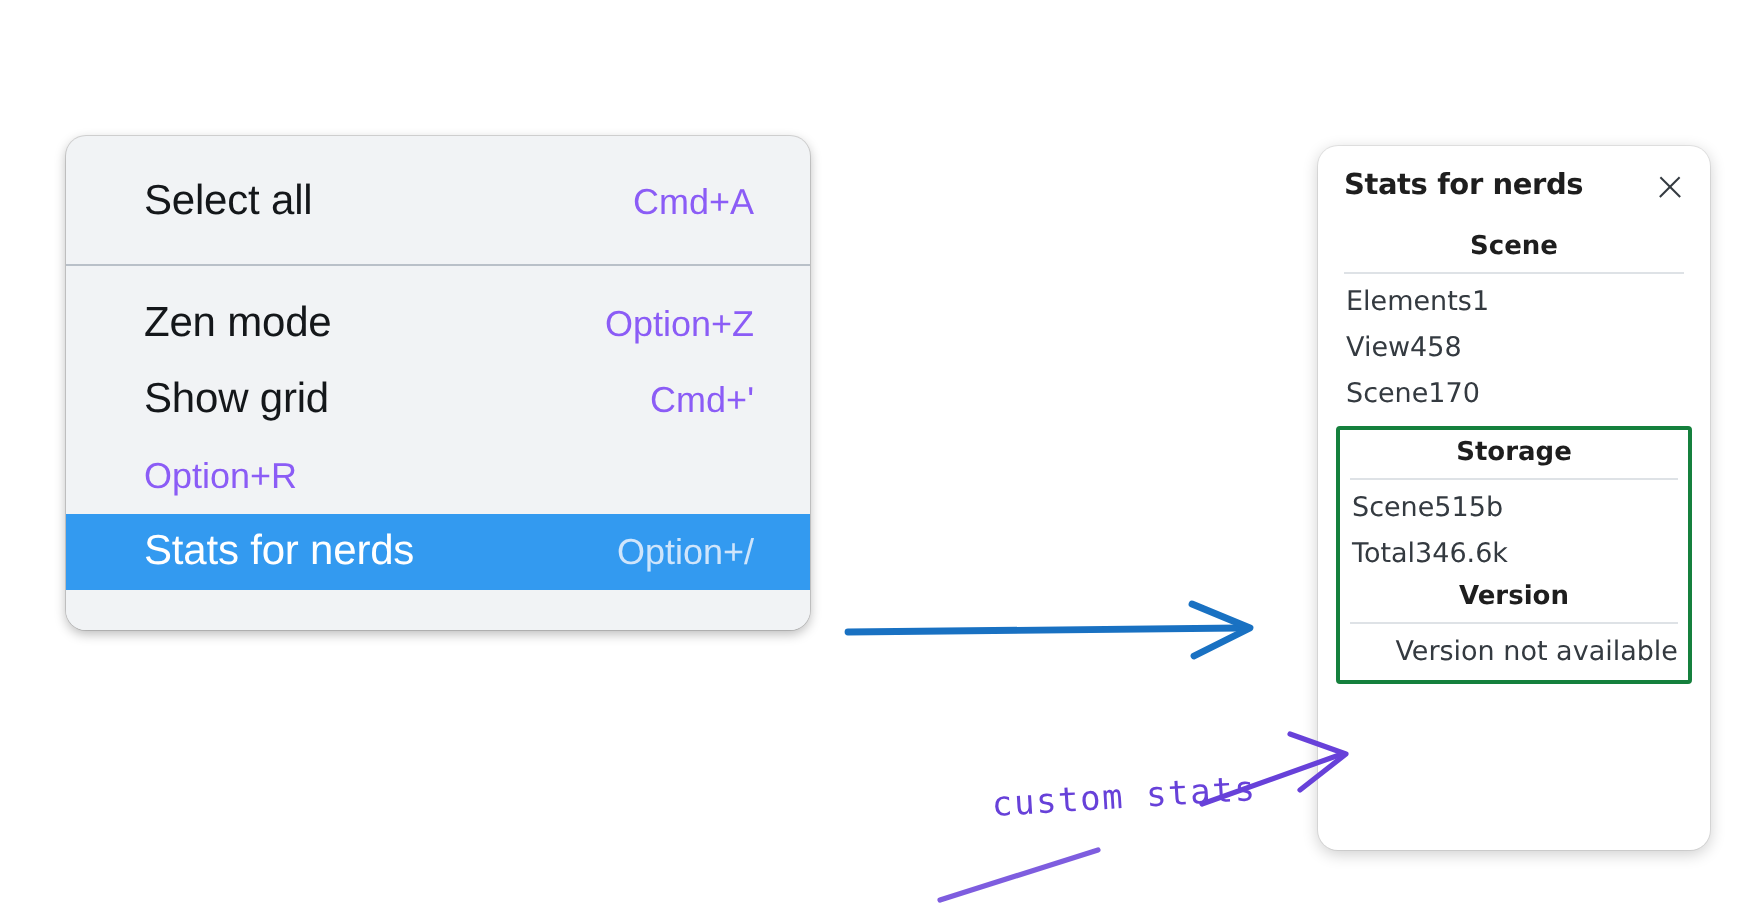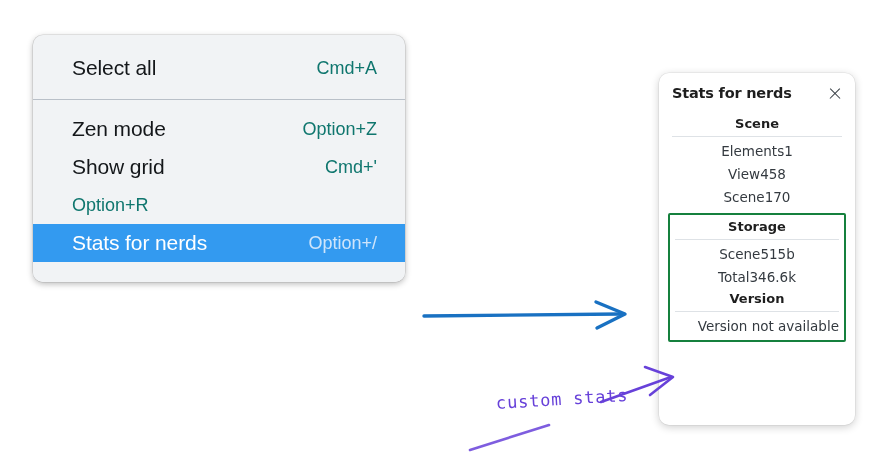--- a/index.html
+++ b/index.html
@@ -13,21 +13,21 @@
     position: relative;
     overflow: hidden;
     font-family: "Liberation Sans", sans-serif;
     -webkit-font-smoothing: antialiased;
   }
 
   
   #context-menu {
     position: absolute;
     left: 33px;
-    top: 35px;
+    top: 68px;
     width: 372px;
     background: #f1f3f5;
     border-radius: 10px;
     box-shadow: 0 2px 6px rgba(0,0,0,0.28), 0 0 0 0.5px rgba(0,0,0,0.14);
     overflow: hidden;
     padding: 0;
   }
   .menu-section {
     padding: 6px 0;
   }
@@ -58,21 +58,21 @@
     cursor: default;
   }
   .menu-item .label {
     font-size: 21px;
     color: #14171a;
     letter-spacing: -0.1px;
     white-space: nowrap;
   }
   .menu-item .shortcut {
     font-size: 18px;
-    color: #0f766e;
+    color: #8b5cf6;
     white-space: nowrap;
   }
   .menu-item.selected {
     background: #339af0;
   }
   .menu-item.selected .label { color: #ffffff; }
   .menu-item.selected .shortcut { color: #cfe5fb; }
 
   
   #stats-panel {
@@ -127,21 +127,21 @@
     color: #1e1e1e;
     padding: 3px 0 5px 0;
   }
   .hr {
     height: 1px;
     background: #dee2e6;
     margin: 0 2px 2px 2px;
   }
   .stat-row {
     display: flex;
-    justify-content: center;
+    justify-content: flex-start;
     align-items: baseline;
     font-size: 13.5px;
     color: #343a40;
     padding: 3.5px 3px;
   }
   .stat-row .k { white-space: nowrap; }
   .stat-row .v { white-space: nowrap; }
 
   .highlight-box {
     border: 2px solid #15803d;

